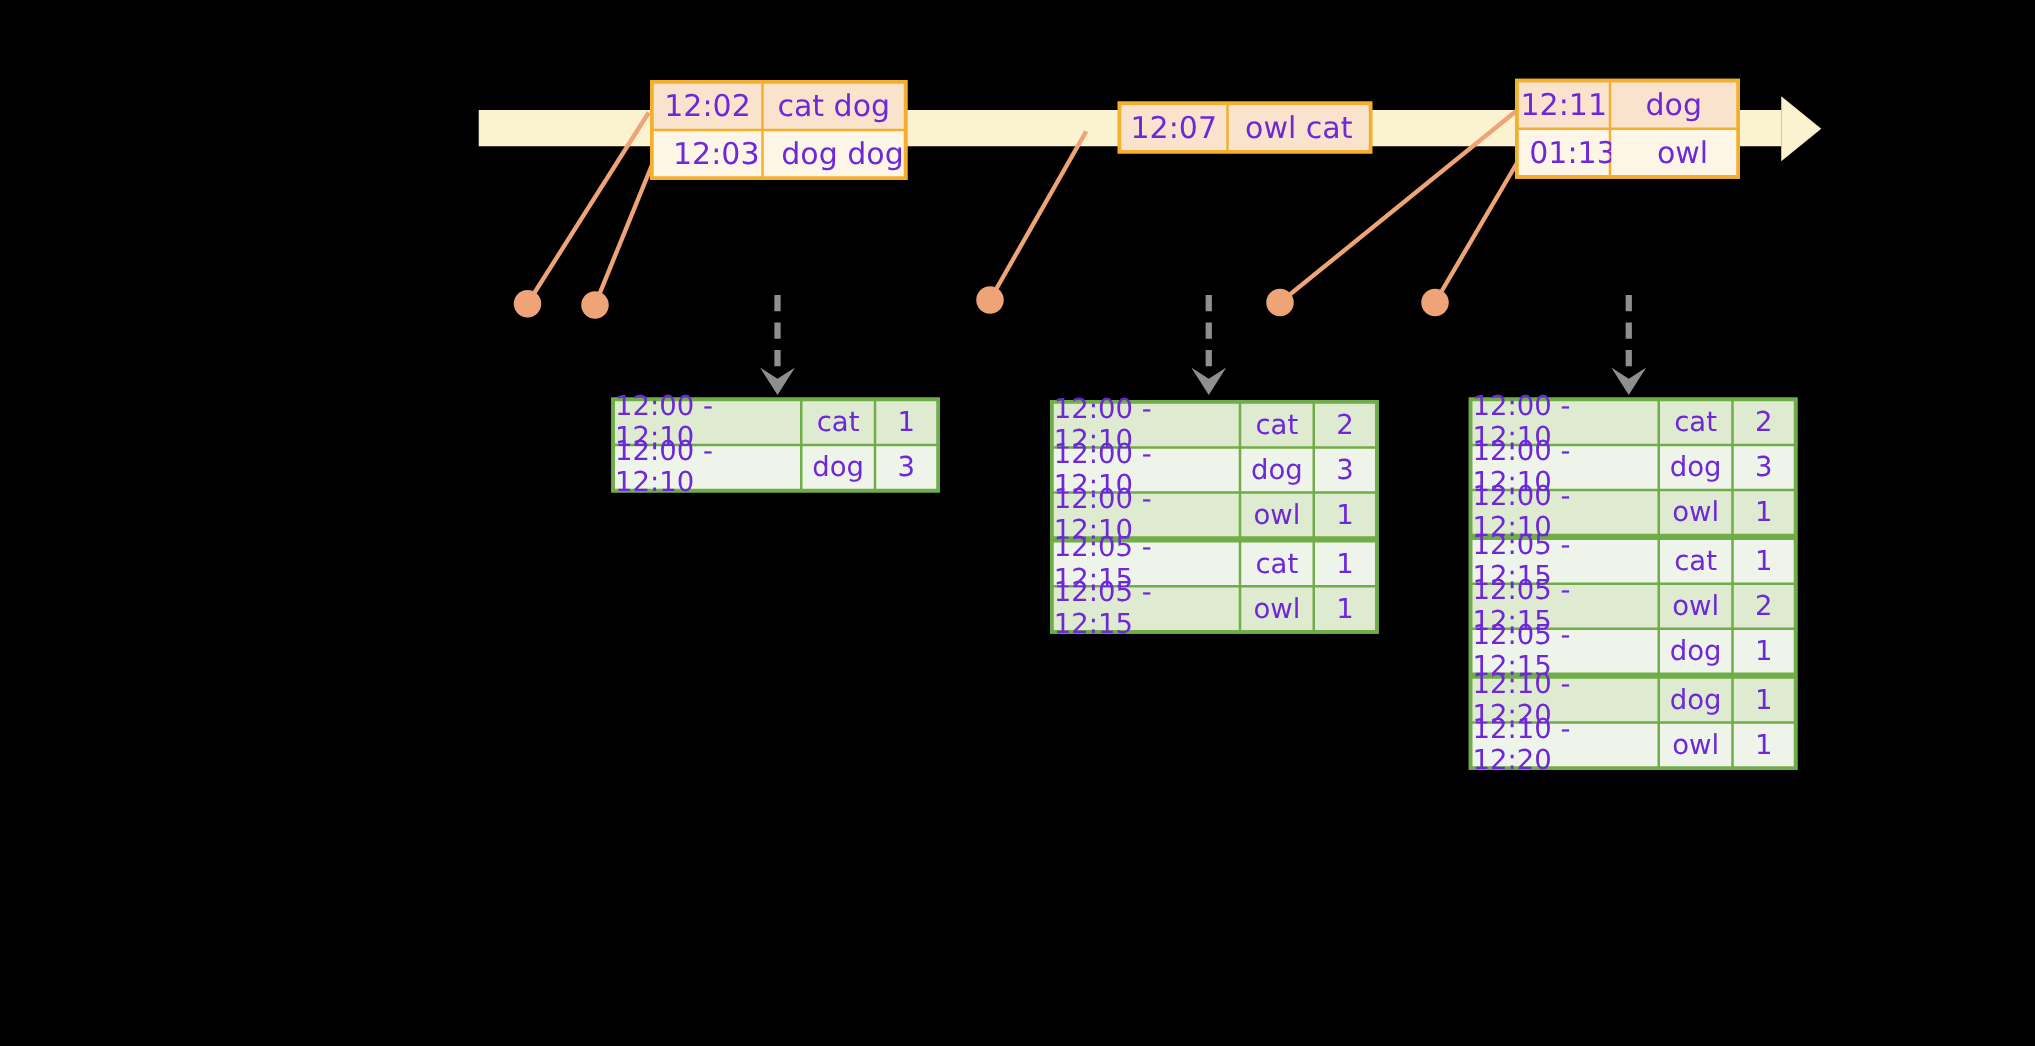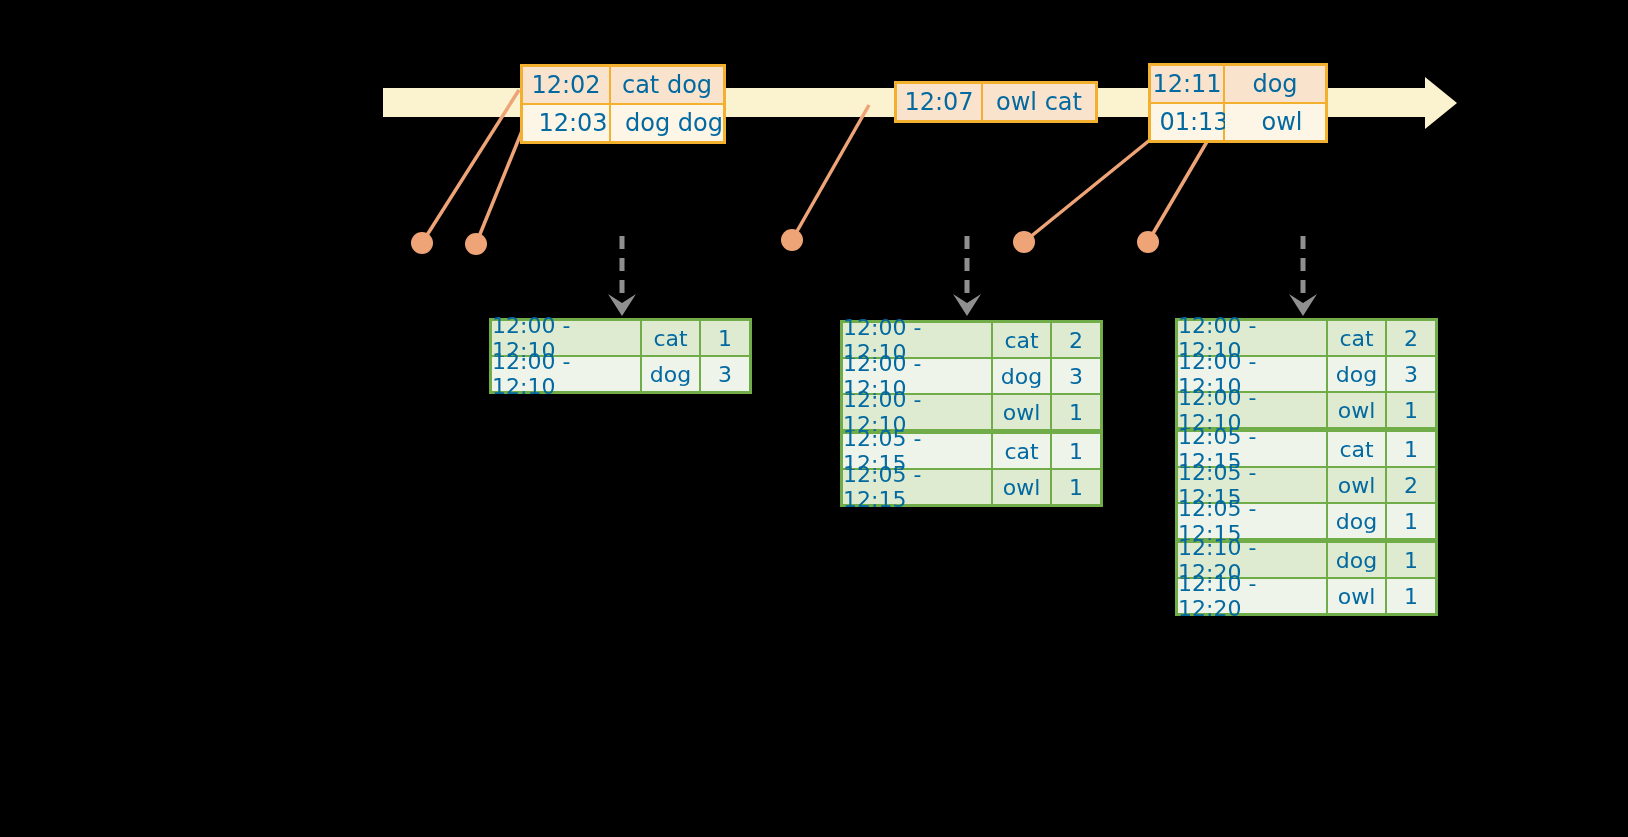--- a/index.html
+++ b/index.html
@@ -1,20 +1,20 @@
 <!DOCTYPE html>
 <html><head>
 <meta charset="utf-8">
 <style>
   html,body { margin:0; padding:0; background:#000; }
   .canvas {
     position:relative; width:1628px; height:837px;
     background:#000000; overflow:hidden;
     font-family:"DejaVu Sans", sans-serif;
-    color:#0369a1;
+    color:#6d28d9;
   }
   svg.overlay { position:absolute; left:0; top:0; }
 
   
   .event-table {
     position:absolute;
     border:3px solid #F2B02E;
     background:#F2B02E;          
     display:flex; flex-direction:column; gap:2px;
     font-size:24px;
@@ -33,21 +33,21 @@
     font-size:22px;
   }
   .result-table .r-row { display:grid; grid-template-columns:var(--c1) var(--c2) var(--c3); gap:2px; background:#70AC47; }
   .result-table .r-row > div { height:34px; display:flex; align-items:center; justify-content:center; }
   .result-table .row-dark  > div { background:#DEEBD0; }
   .result-table .row-light > div { background:#EFF4EB; }
   .result-table .group-start { border-top:3px solid #70AC47; }
 
   #et1 { left:520px;  top:64px; --c1:86px; --c2:112px; }
   #et2 { left:867px;  top:81px;margin-left:27px; --c1:84px; --c2:112px; }
-  #et3 { left:1148px; top:63px; --c1:72px; --c2:100px; }
+  #et3 { left:1212px; top:63px; --c1:72px; --c2:100px; }
 
   #rt1 { left:489px;  top:318px; --c1:148px; --c2:57px; --c3:48px; }
   #rt2 { left:840px;  top:320px; --c1:148px; --c2:57px; --c3:48px; }
   #rt3 { left:1175px; top:318px; --c1:148px; --c2:57px; --c3:48px; }
 </style>
 </head>
 <body>
 
 <div class="canvas">
 

